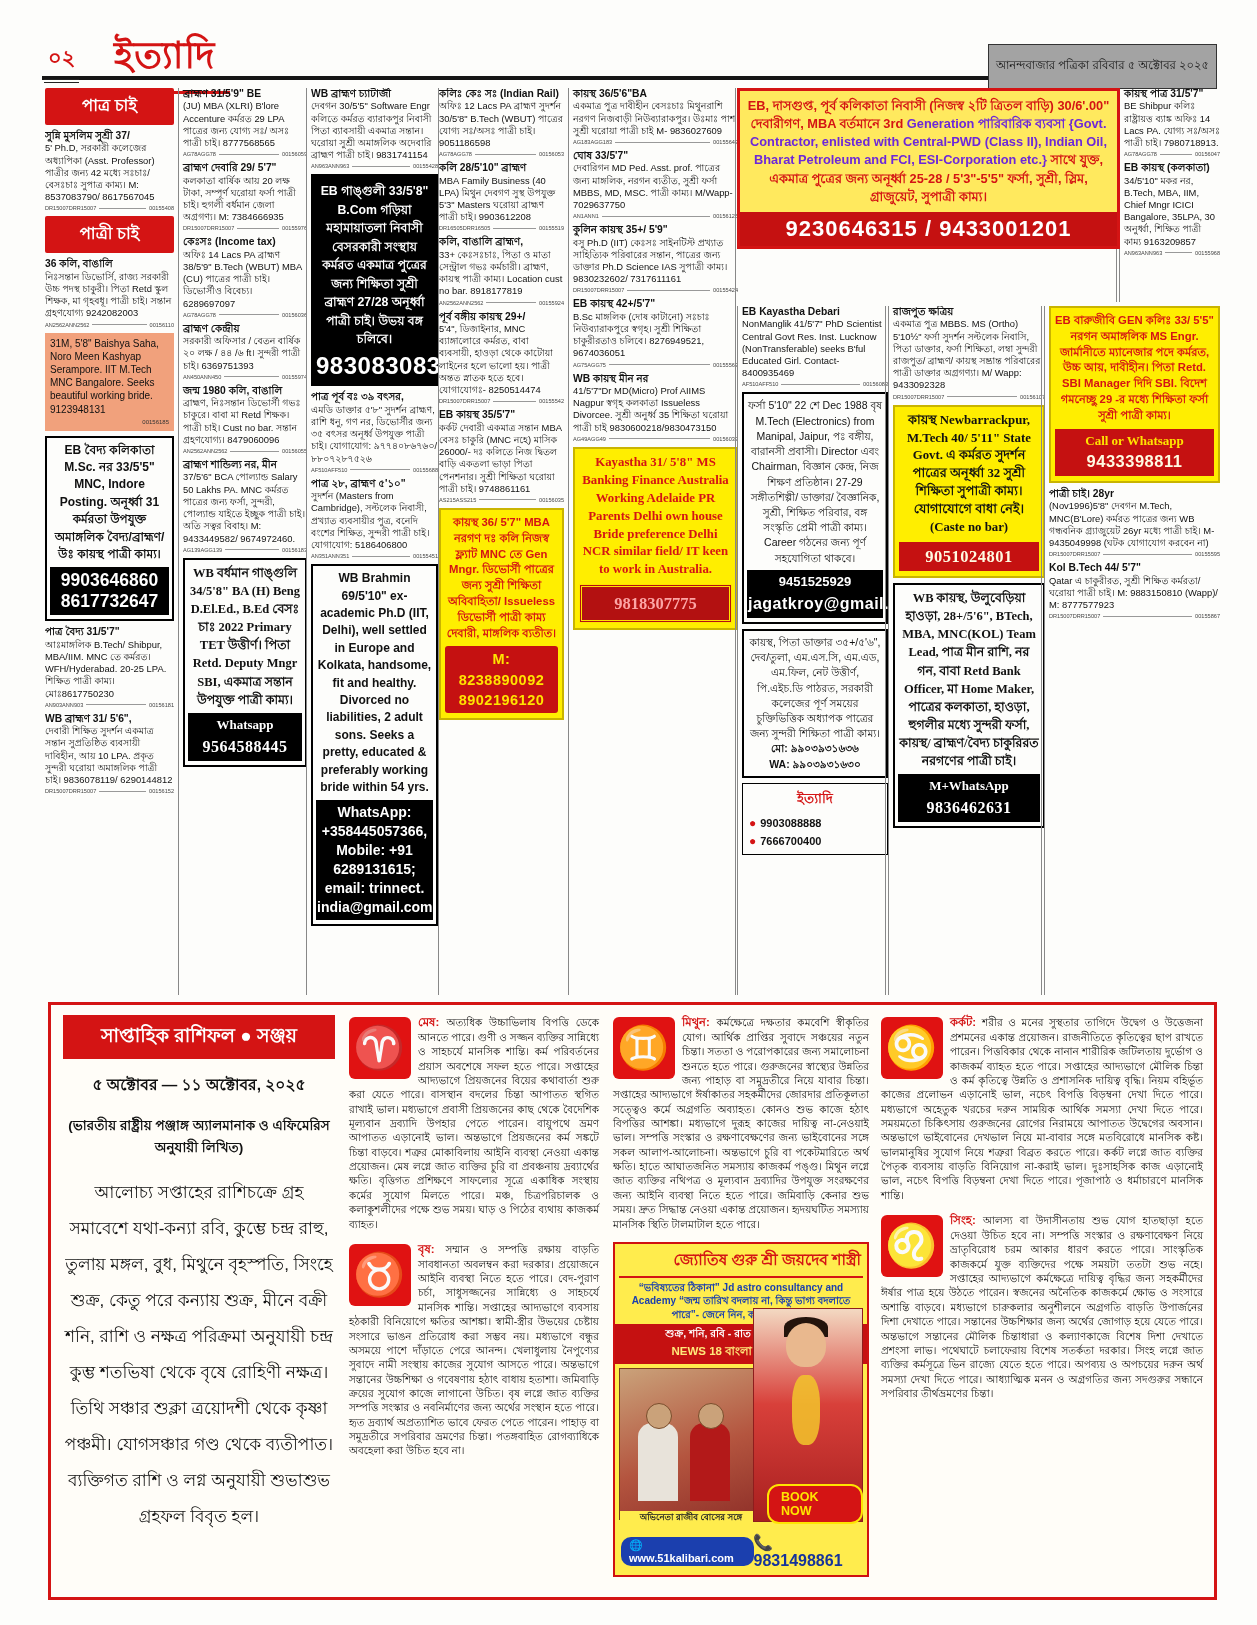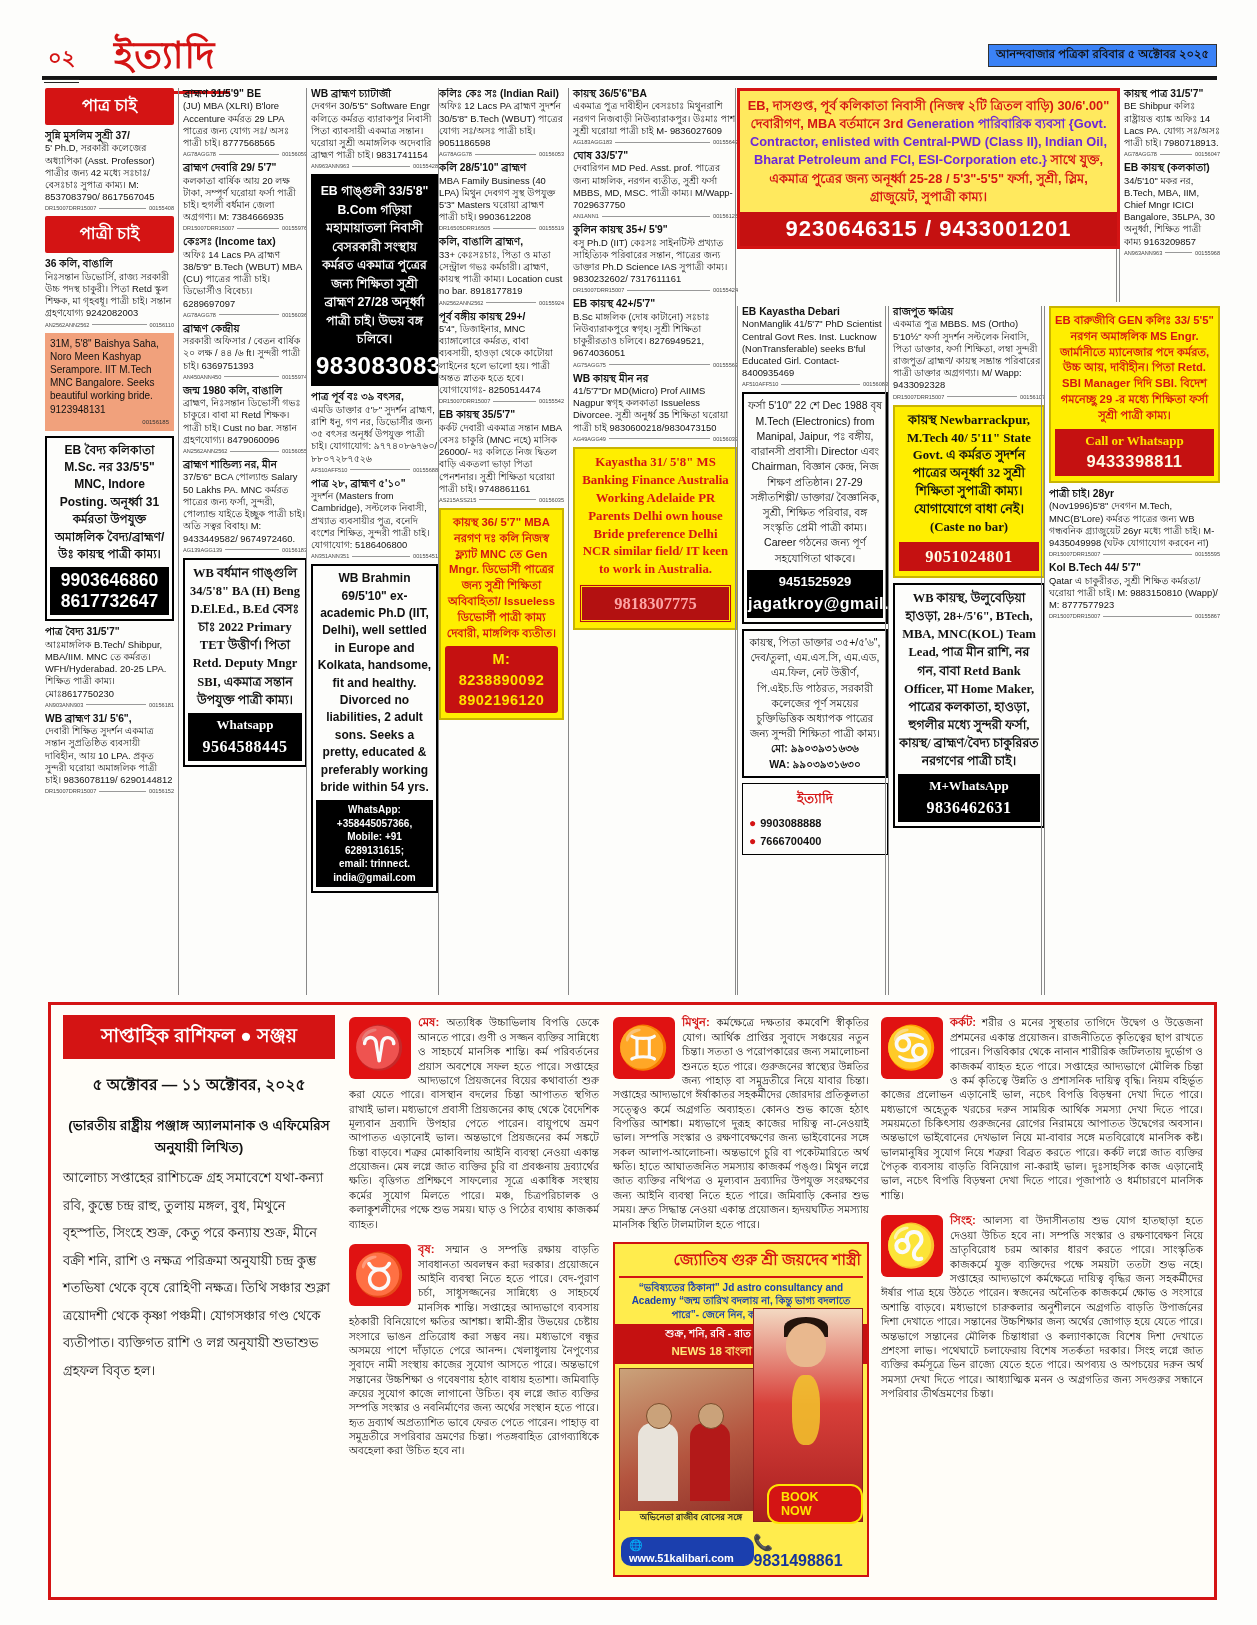--- a/index.html
+++ b/index.html
@@ -4,40 +4,40 @@
 <style>
   html,body{margin:0;padding:0;background:#e9e9e9;}
   .page{position:relative;width:1257px;height:1625px;background:#fdfdfb;margin:0 auto;
         font-family:"Liberation Sans",sans-serif;color:#111;overflow:hidden;}
   
   .hdr{position:absolute;left:42px;top:26px;width:1175px;height:50px;border-bottom:4px solid #161616;}
   .pageno{position:absolute;left:2px;top:16px;color:#d41414;font-size:21px;font-weight:bold;
           border-bottom:4px double #222;padding:0 4px 2px;}
   .masthead{position:absolute;left:58px;top:0;color:#d41414;font-size:37px;font-weight:bold;
             border-bottom:3px solid #d41414;padding:0 14px 2px;letter-spacing:1px;}
-  .paper{position:absolute;right:0;top:18px;font-size:11.5px;font-weight:bold;border:1px solid #333;
-         padding:1px 7px;background:#3b82f6;}
+  .paper{position:absolute;right:0;top:18px;font-size:11.5px;font-weight:normal;border:1px solid #333;
+         padding:12px 7px;background:#a3a3a3;}
   
   .col{position:absolute;display:flex;flex-direction:column;gap:5px;overflow:hidden;}
   .vline{position:absolute;width:1px;background:#888;}
   .sec{background:#d41414;color:#fff;text-align:center;font-weight:bold;font-size:16.5px;
        padding:5px 0;border-radius:2px;}
   .adh{font-weight:bold;font-size:10.3px;line-height:1.2;}
   .adb{font-size:9.4px;line-height:1.3;}
   .codeline{display:flex;justify-content:space-between;align-items:center;font-size:5.6px;color:#444;margin-top:2px;}
   .codeline .rule{flex:1;border-top:1px solid #999;margin:0 3px;}
   .salmon{background:#f1a17c;padding:4px 5px;font-size:10px;line-height:1.32;}
   .salmon .num{display:block;text-align:right;font-size:6px;margin-top:3px;color:#333;}
   .frame{border:2px solid #000;padding:4px 3px;text-align:center;font-size:10.5px;line-height:1.45;}
   .frame.serif{font-family:"Liberation Serif",serif;font-weight:bold;font-size:12.5px;}
   .frame.bold{font-weight:bold;font-size:12px;}
   .bar{background:#000;color:#fff;text-align:center;font-weight:bold;margin-top:4px;padding:3px 1px;}
   .bar .l1{font-size:13px;}
   .bar .l2{font-size:16px;letter-spacing:.5px;}
-  .bar.small div{font-size:10px;line-height:1.35;}
+  .bar.small div{font-size:14px;line-height:1.35;}
   .bar.huge div{font-size:17.5px;line-height:1.2;}
   .blackbox{background:#000;color:#fff;text-align:center;padding:6px 3px 4px;border:2px solid #000;}
   .blackbox .bl{font-weight:bold;font-size:12.3px;line-height:1.5;}
   .blackbox .bignum{font-size:24px;font-weight:bold;letter-spacing:.5px;margin-top:4px;}
   .ybox{background:#ffee00;border:2px solid #c9b400;padding:5px 4px;text-align:center;}
   .ybox.redink{color:#d41414;font-weight:bold;font-size:11.3px;line-height:1.4;}
   .ybox.blackink{color:#111;font-weight:bold;font-size:11.3px;line-height:1.4;}
   .ybox.serif{font-family:"Liberation Serif",serif;font-size:12.8px;}
   .yfoot{background:#c51111;color:#ffe400;font-weight:bold;margin-top:5px;padding:3px 2px;border-radius:3px;}
   .yfoot div{font-size:14.5px;letter-spacing:.5px;}
@@ -56,21 +56,21 @@
   .bigad-text{padding:6px 7px;text-align:center;font-weight:bold;font-size:12.8px;line-height:1.42;}
   .sr{color:#d41414;} .sb{color:#6d28d9;}
   .bigad-phone{background:#c51111;color:#ffffff;text-align:center;font-weight:bold;font-size:22px;
                padding:4px 0;letter-spacing:1px;}
   
   .bottom{position:absolute;left:48px;top:1002px;width:1163px;height:592px;border:3px solid #d41414;background:#fffdf8;}
   .bcol{position:absolute;top:10px;}
   .hhead{background:#d41414;color:#fff;font-weight:bold;font-size:19px;text-align:center;padding:6px 2px;}
   .hdate{font-weight:bold;font-size:15.5px;text-align:center;margin-top:14px;}
   .hnote{font-weight:bold;font-size:13.5px;text-align:center;margin-top:16px;line-height:1.6;}
-  .hintro{font-size:13px;line-height:2.12;margin-top:6px;}
+  .hintro{font-size:17px;text-align:center;line-height:2.12;margin-top:17px;}
   .sign{text-align:justify;font-size:10.4px;line-height:1.38;margin-bottom:10px;}
   .sign-ico{width:62px;height:62px;background:#e01212;border-radius:6px;color:#fff;font-size:42px;
             display:flex;align-items:center;justify-content:center;float:left;margin:2px 7px 2px 0;}
   .sign-label{color:#d41414;font-weight:bold;font-size:11.5px;}
   
   .astro{border:2.5px solid #cf1111;background:#ffec4d;margin-top:6px;position:relative;}
   .astro .ttl{color:#d41414;font-weight:bold;font-size:15.5px;text-align:right;padding:4px 2px 2px;
               border-bottom:2px solid #d41414;margin:0 4px;}
   .astro .blue{color:#1b3fae;font-weight:bold;font-size:10px;text-align:center;line-height:1.35;
                padding:3px 4px;}

